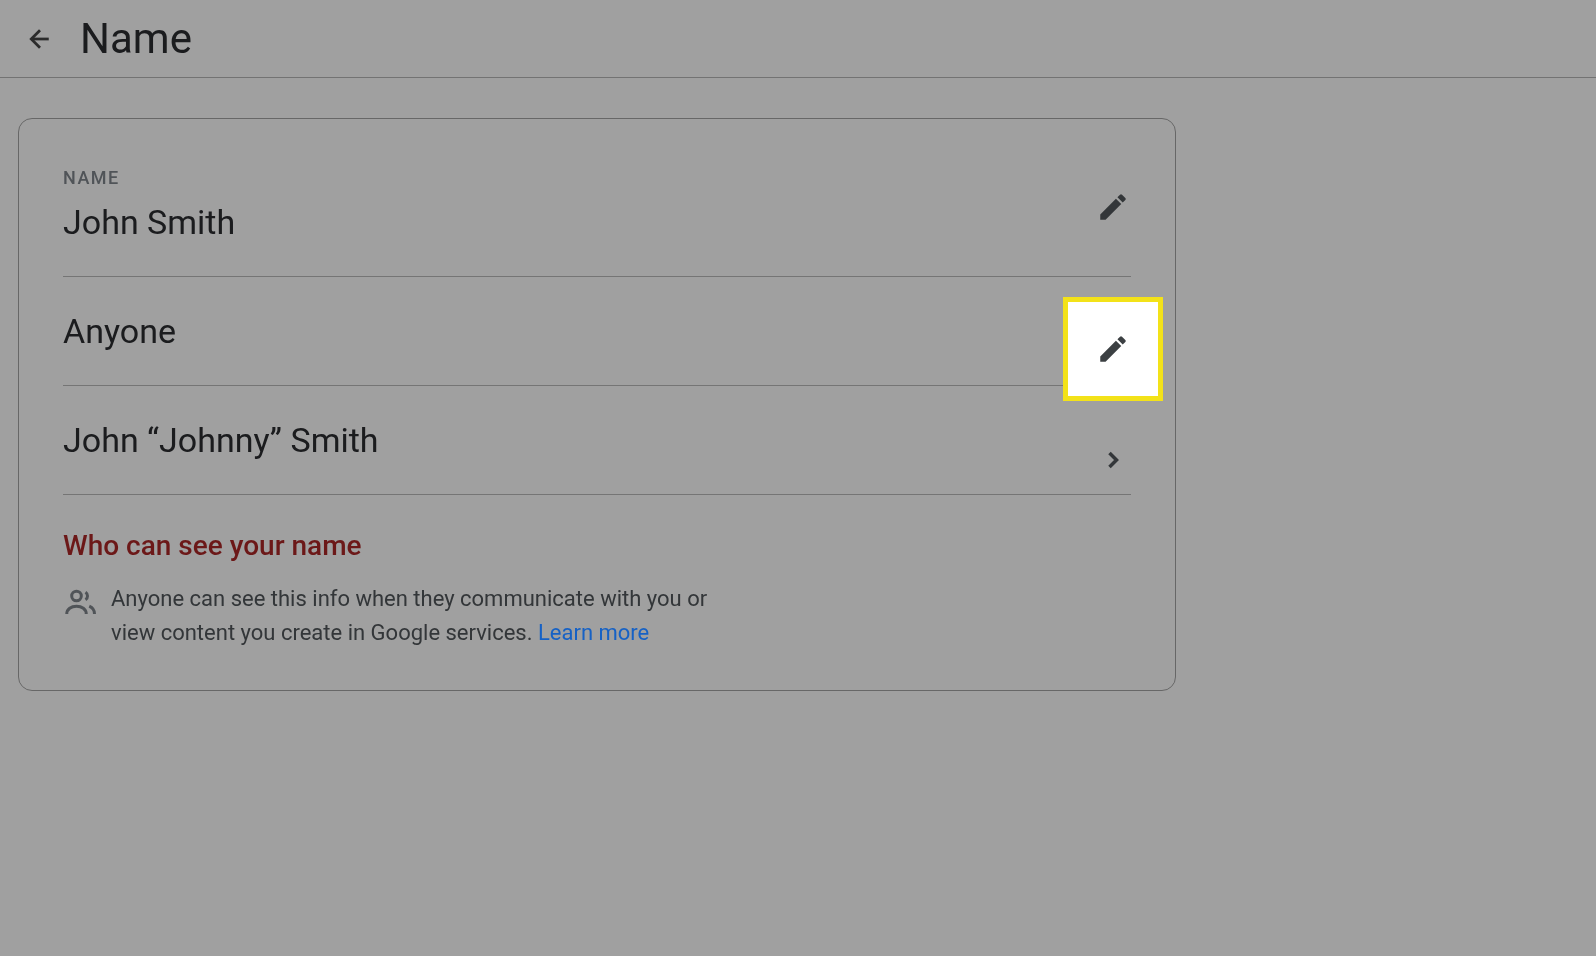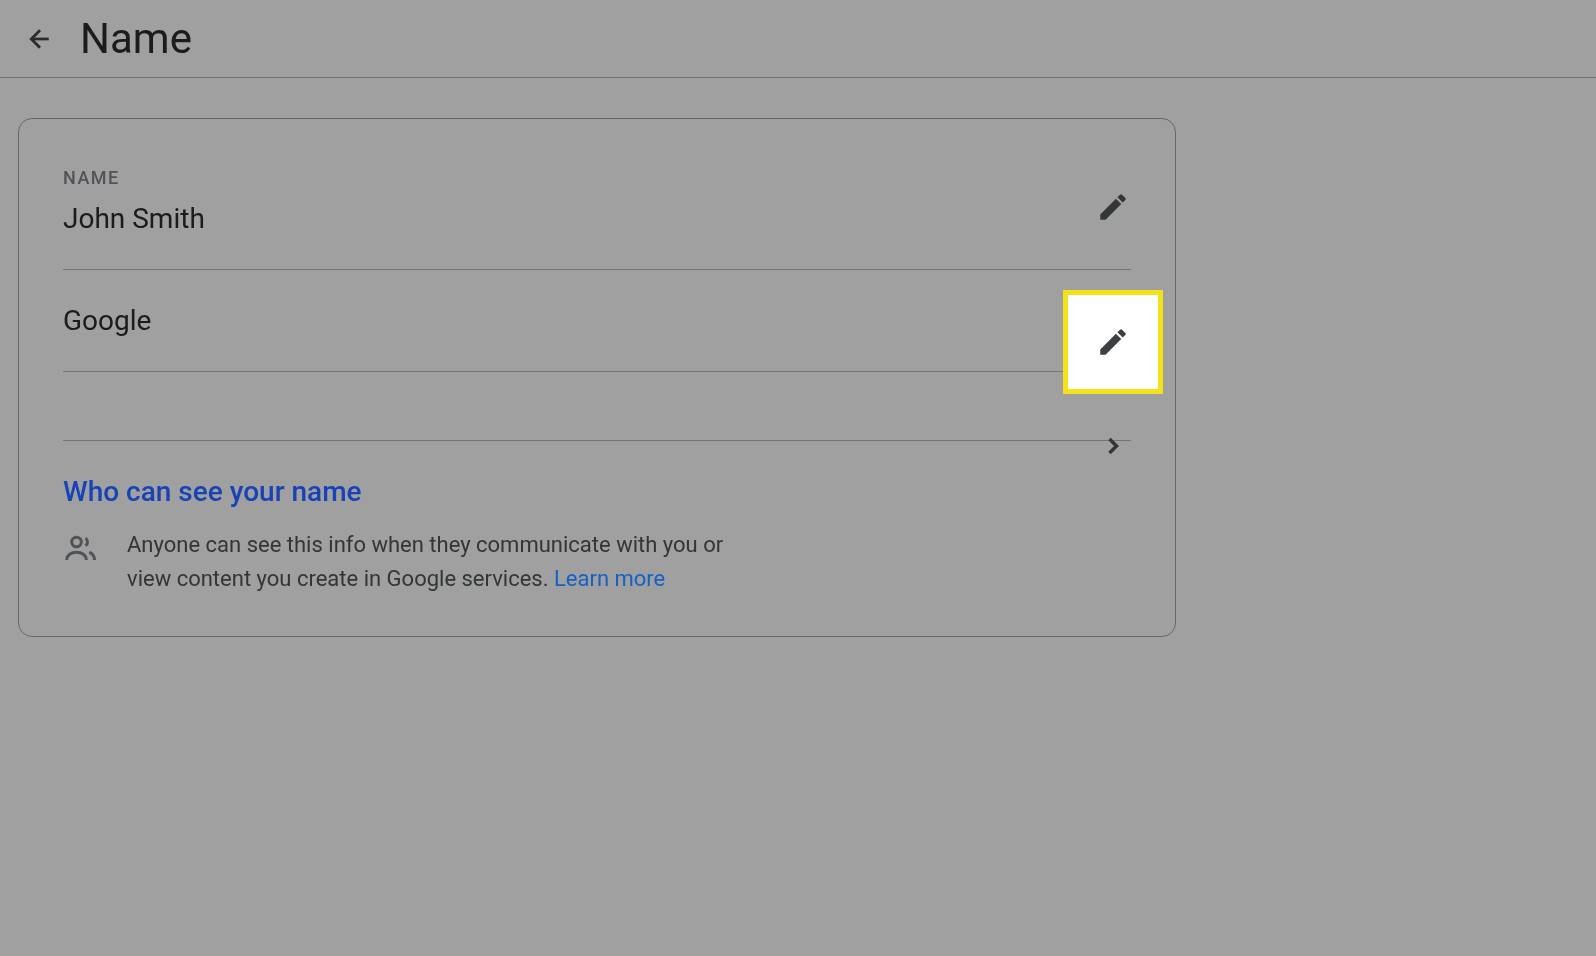--- a/index.html
+++ b/index.html
@@ -62,21 +62,21 @@
       padding-bottom: 0;
     }
     .label {
       font-size: 18px;
       font-weight: 500;
       letter-spacing: 1.5px;
       color: #5f6368;
       margin-bottom: 14px;
     }
     .value {
-      font-size: 28px;
+      font-size: 34px;
       color: #202124;
       font-weight: 400;
     }
     .action-icon {
       position: absolute;
       right: -6px;
       top: 16px;
       width: 48px;
       height: 48px;
       display: flex;
@@ -96,28 +96,28 @@
       display: flex;
       align-items: center;
       justify-content: center;
       cursor: pointer;
       z-index: 5;
       color: #3c4043;
     }
     .section-title {
       font-size: 28px;
       font-weight: 500;
-      color: #1d4ed8;
+      color: #7f1d1d;
       margin-top: 12px;
       margin-bottom: 20px;
     }
     .visibility-row {
       display: flex;
       align-items: flex-start;
-      gap: 28px;
+      gap: 12px;
     }
     .visibility-icon {
       color: #5f6368;
       margin-top: 2px;
     }
     .visibility-text {
       font-size: 22px;
       color: #3c4043;
       line-height: 1.55;
       max-width: 640px;
@@ -146,29 +146,30 @@
     <div class="label">NAME</div>
     <div class="value">John Smith</div>
     <div class="action-icon">
       <svg width="34" height="34" viewBox="0 0 24 24" fill="currentColor">
         <path d="M3 17.25V21h3.75L17.81 9.94l-3.75-3.75L3 17.25zM20.71 7.04a1.003 1.003 0 0 0 0-1.42l-2.34-2.34a1.003 1.003 0 0 0-1.42 0l-1.83 1.83 3.75 3.75 1.84-1.82z"></path>
       </svg>
     </div>
   </div>
 
   <div class="row">
-    <div class="value">Google</div>
+    <div class="value">Anyone</div>
     <div class="highlight">
       <svg width="34" height="34" viewBox="0 0 24 24" fill="currentColor">
         <path d="M3 17.25V21h3.75L17.81 9.94l-3.75-3.75L3 17.25zM20.71 7.04a1.003 1.003 0 0 0 0-1.42l-2.34-2.34a1.003 1.003 0 0 0-1.42 0l-1.83 1.83 3.75 3.75 1.84-1.82z"></path>
       </svg>
     </div>
   </div>
 
   <div class="row">
+    <div class="value">John “Johnny” Smith</div>
     <div class="action-icon">
       <svg width="28" height="28" viewBox="0 0 24 24" fill="none" stroke="currentColor" stroke-width="3">
         <path d="M9 6l6 6-6 6"></path>
       </svg>
     </div>
   </div>
 
   <div class="row" style="border-bottom:none; margin-bottom:0; padding-bottom:0;">
     <div class="section-title">Who can see your name</div>
     <div class="visibility-row">

